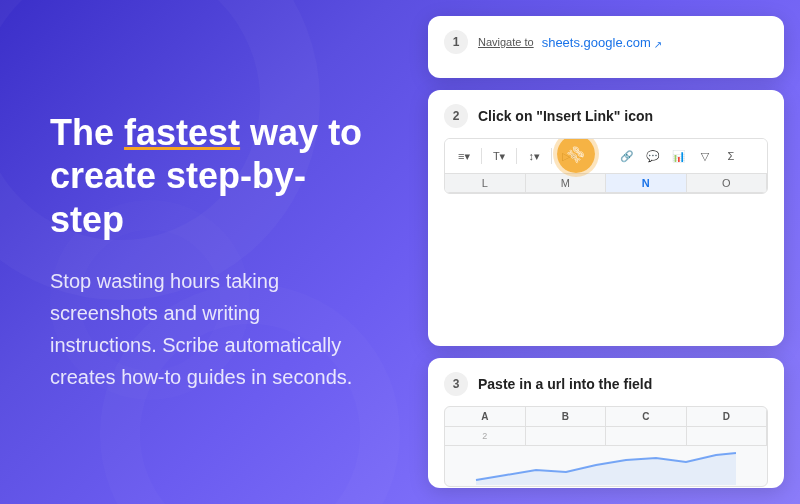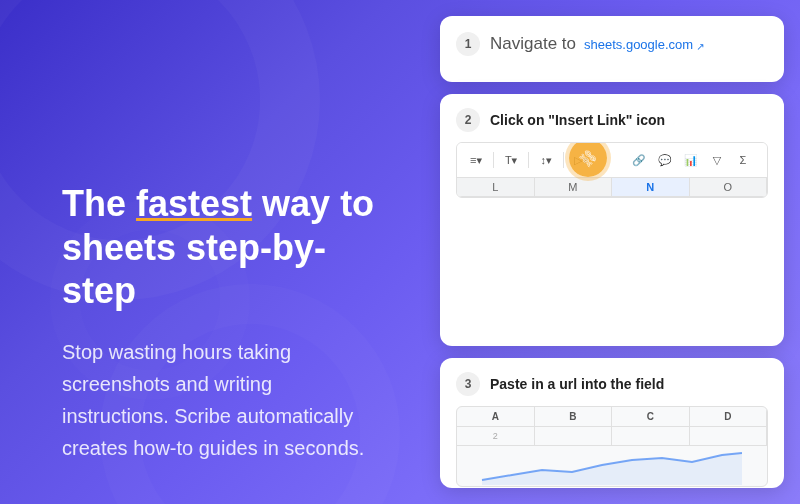--- a/index.html
+++ b/index.html
@@ -45,27 +45,26 @@
       width: 200px;
       height: 200px;
       border: 30px solid rgba(255,255,255,0.1);
       top: 200px;
       left: 50px;
     }
 
     
     .left-panel {
       width: 420px;
-      padding: 60px 40px 40px 50px;
+      padding: 60px 40px 60px 50px;
       display: flex;
       flex-direction: column;
-      justify-content: flex-end;
+      justify-content: center;
       position: relative;
       z-index: 1;
-      margin-left: 12px;
     }
 
     .headline {
       font-size: 36px;
       font-weight: 700;
       color: #ffffff;
       line-height: 1.2;
       margin-bottom: 24px;
     }
 
@@ -131,22 +130,23 @@
 
     
     .step1-content {
       display: flex;
       align-items: center;
       gap: 8px;
       padding: 4px 0;
     }
 
     .step1-label {
-      font-size: 17px;
+      font-size: 11px;
       color: #555;
+      text-decoration: underline;
     }
 
     .step1-link {
       color: #1a73e8;
       font-size: 13px;
       font-weight: 500;
       display: flex;
       align-items: flex-end;
       gap: 3px;
     }
@@ -273,21 +273,21 @@
 
 <div class="container">
 
   <div class="bg-circle bg-circle-1"></div>
   <div class="bg-circle bg-circle-2"></div>
   <div class="bg-circle bg-circle-3"></div>
 
   <div class="left-panel">
     <h1 class="headline">
       <span>The </span><span class="fastest">fastest</span><span> way to</span><br>
-      <span>sheets step-by-step</span><br>
+      <span>create step-by-step</span><br>
     </h1>
     <p class="subtext">Stop wasting hours taking screenshots and writing instructions. Scribe automatically creates how-to guides in seconds.</p>
   </div>
 
   <div class="right-panel">
 
     <div class="step-card">
       <div class="step-header">
         <div class="step-number">1</div>
         <div class="step1-content">

